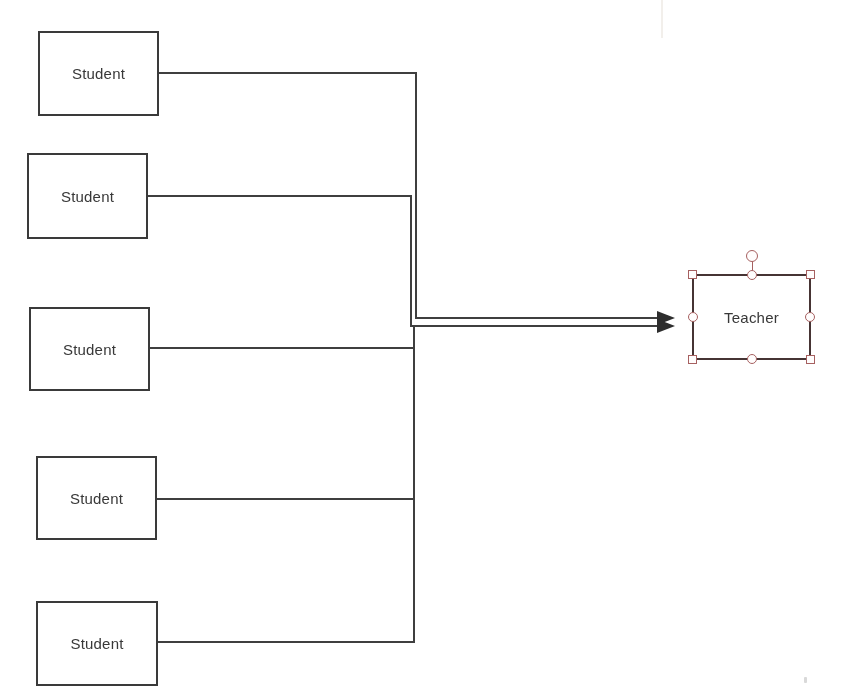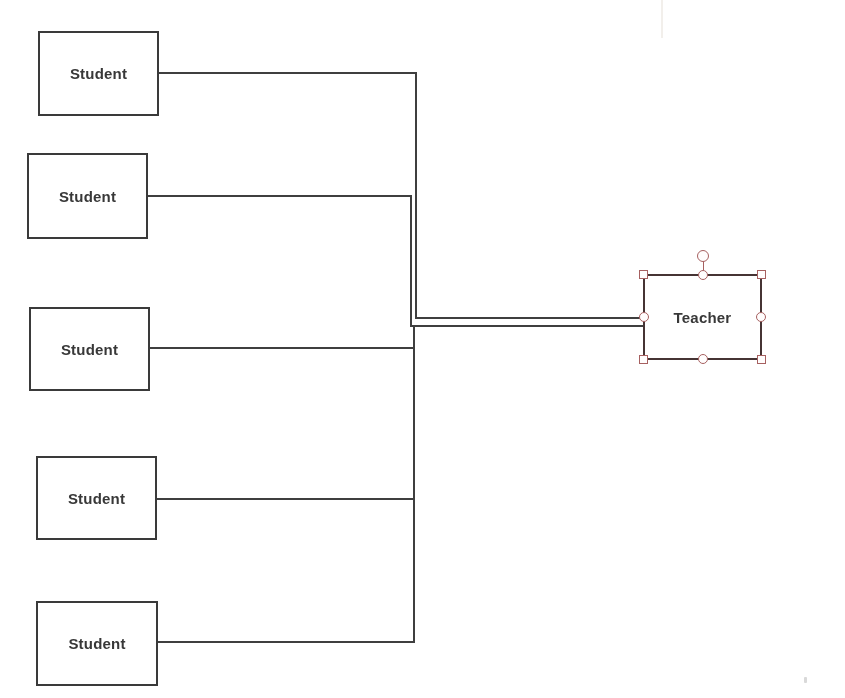--- a/index.html
+++ b/index.html
@@ -25,21 +25,20 @@
   .node {
     position: absolute;
     box-sizing: border-box;
     background: #ffffff;
     display: flex;
     align-items: center;
     justify-content: center;
     font-size: 15px;
     color: #383838;
     letter-spacing: 0.2px;
-    font-weight: bold;
   }
   .node.student {
     border: 2px solid #3a3a3a;
   }
   .node.teacher {
     border: 2px solid #463434;
   }
   
   .handle {
     position: absolute;
@@ -125,21 +124,21 @@
   </div>
 
   <div class="node student" style="left:36px; top:456px; width:121px; height:84px;">
     <span>Student</span>
   </div>
 
   <div class="node student" style="left:36px; top:601px; width:122px; height:85px;">
     <span>Student</span>
   </div>
 
-  <div class="node teacher" style="left:643px; top:274px; width:119px; height:86px;">
+  <div class="node teacher" style="left:692px; top:274px; width:119px; height:86px;">
     <span>Teacher</span>
 
     <div class="rotate-stem"></div>
     <div class="handle rotate"></div>
 
     <div class="handle square tl"></div>
     <div class="handle square tr"></div>
     <div class="handle square bl"></div>
     <div class="handle square br"></div>
 

